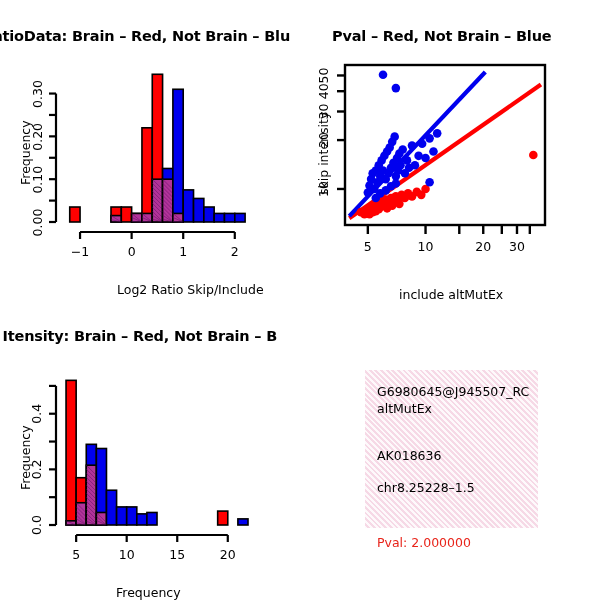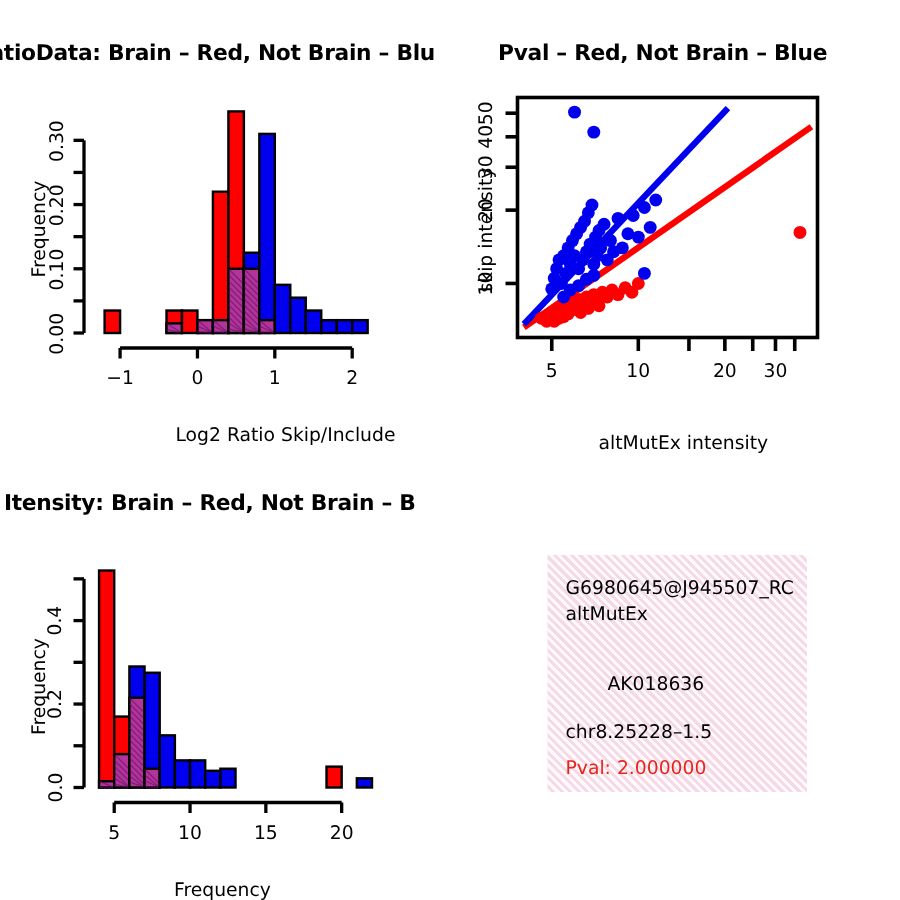--- a/index.html
+++ b/index.html
@@ -9,21 +9,21 @@
   .ttl{position:absolute;font-weight:bold;font-size:14.5px;white-space:nowrap;letter-spacing:-0.2px;}
   .axlab{position:absolute;font-size:12.5px;white-space:nowrap;}
   .vert{transform:rotate(-90deg);transform-origin:left top;}
   svg{display:block;overflow:visible;}
   
   #annot-box{position:absolute;left:365px;top:370px;width:173px;height:158px;
      background-color:#f6d9e6;
      background-image:repeating-linear-gradient(45deg,
         rgba(255,255,255,.85) 0 2px, rgba(0,0,0,0) 2px 4px);}
   #annot-box .line{position:absolute;left:12px;font-size:12.5px;white-space:nowrap;color:#000;}
-  #annot-box .pval{color:#e8241a;}
+  #annot-box .pval{color:#e8241a;margin-top:31px;}
 </style>
 </head>
 <body>
 
 <div class="panel" id="panel-ratio" style="left:0;top:0;width:300px;height:300px;">
 
   <div class="ttl" style="left:-18px;top:28px;">RatioData: Brain – Red, Not Brain – Blu</div>
 
   <div class="axlab vert" style="left:18px;top:185px;">Frequency</div>
 
@@ -110,21 +110,21 @@
       </g>
     </svg>
 </div>
 
 <div class="panel" id="panel-scatter" style="left:300px;top:0;width:300px;height:300px;">
 
   <div class="ttl" style="left:32px;top:28px;">Pval – Red, Not Brain – Blue</div>
 
   <div class="axlab vert" style="left:16px;top:195px;">skip intensity</div>
 
-  <div class="axlab" style="left:99px;top:287px;">altMutEx intensity</div>
+  <div class="axlab" style="left:99px;top:287px;">include altMutEx</div>
 
   <svg id="svg-scatter" width="300" height="300" style="position:absolute;left:0;top:0;">
       <rect x="45" y="65" width="200" height="160" fill="none" stroke="#000" stroke-width="2.4"></rect>
       <clipPath id="sc-clip">
         <rect x="46" y="66" width="198" height="158"></rect>
       </clipPath>
       <g clip-path="url(#sc-clip)">
         <line x1="49.2696937415224" y1="218.2782036405879" x2="240.93866876578247" y2="84.48290250954074" stroke="#ff0000" stroke-width="4.2"></line>
         <line x1="49.2696937415224" y1="216.17280902870945" x2="185.295990333249" y2="72.0264425432166" stroke="#0000ee" stroke-width="4.2"></line>
         <circle cx="60.90358658828533" cy="212.14168434876518" r="4.3" fill="#ff0000"></circle>
@@ -303,16 +303,16 @@
         <text x="177.23913043478262" y="259" font-size="12.5" font-family="&quot;DejaVu Sans&quot;,&quot;Liberation Sans&quot;,sans-serif" text-anchor="middle" fill="#000">15</text>
         <line x1="227.78260869565216" y1="235" x2="227.78260869565216" y2="242" stroke="#000" stroke-width="2.2"></line>
         <text x="227.78260869565216" y="259" font-size="12.5" font-family="&quot;DejaVu Sans&quot;,&quot;Liberation Sans&quot;,sans-serif" text-anchor="middle" fill="#000">20</text>
       </g>
     </svg>
 </div>
 
 <div id="annot-box">
   <div class="line" style="top:14px;">G6980645@J945507_RC</div>
   <div class="line" style="top:31px;">altMutEx</div>
-  <div class="line" style="top:78px;margin-left:28px;">AK018636</div>
+  <div class="line" style="top:78px;">AK018636</div>
   <div class="line" style="top:110px;">chr8.25228–1.5</div>
   <div class="line pval" style="top:134px;">Pval: 2.000000</div>
 </div>
 
 </body></html>

